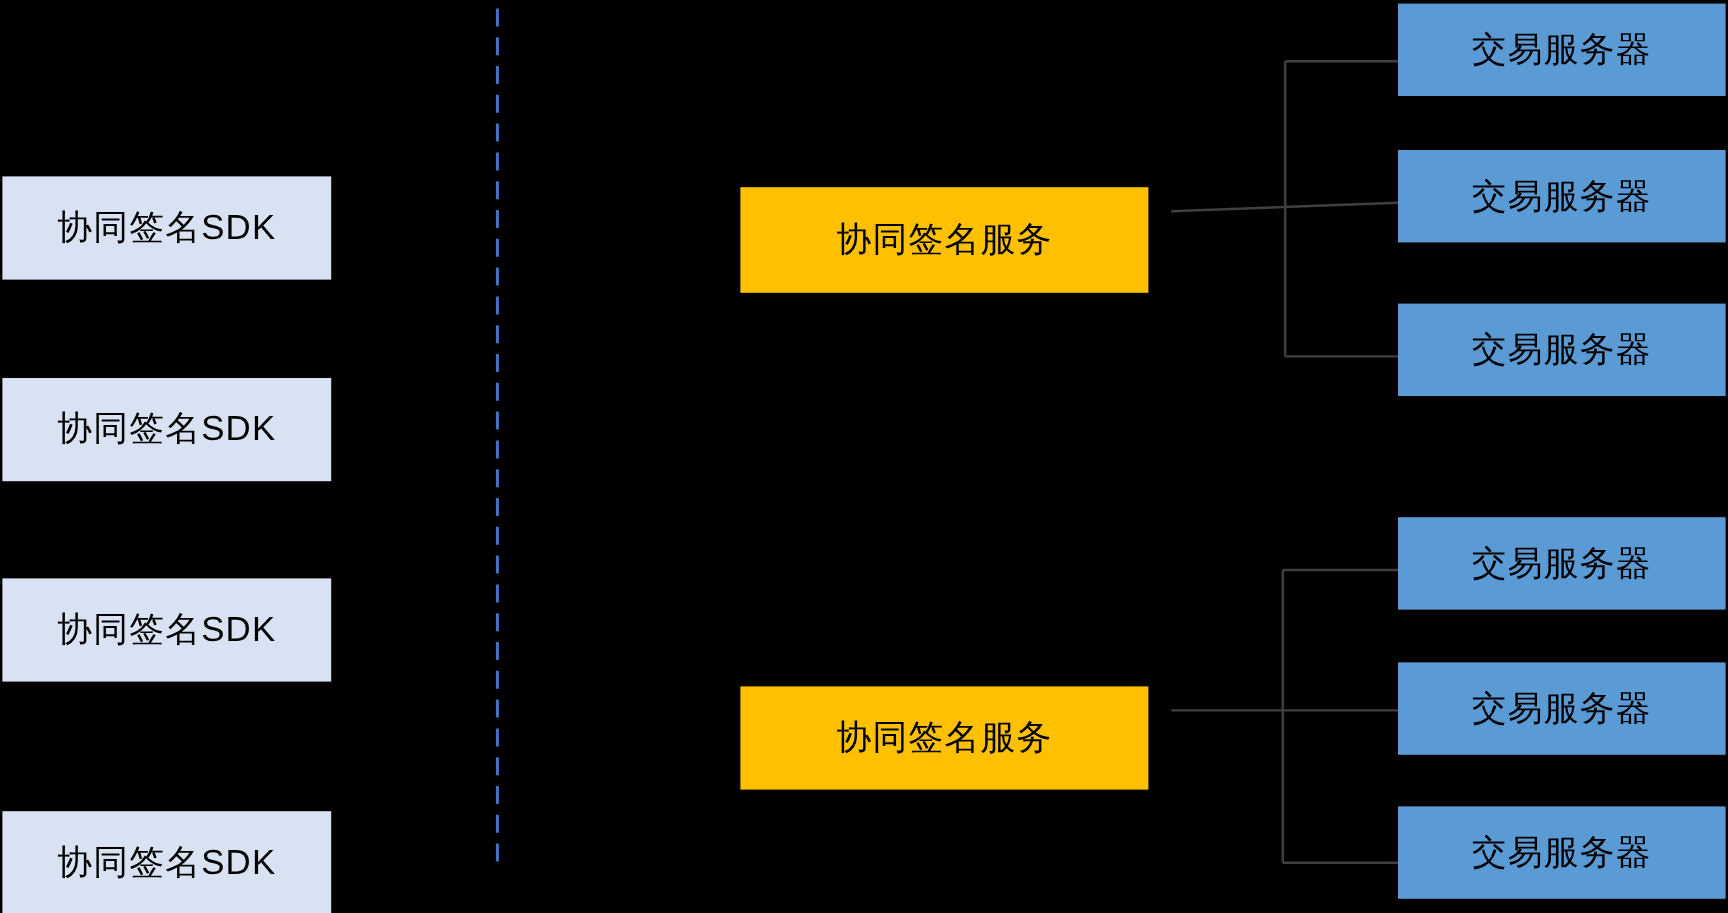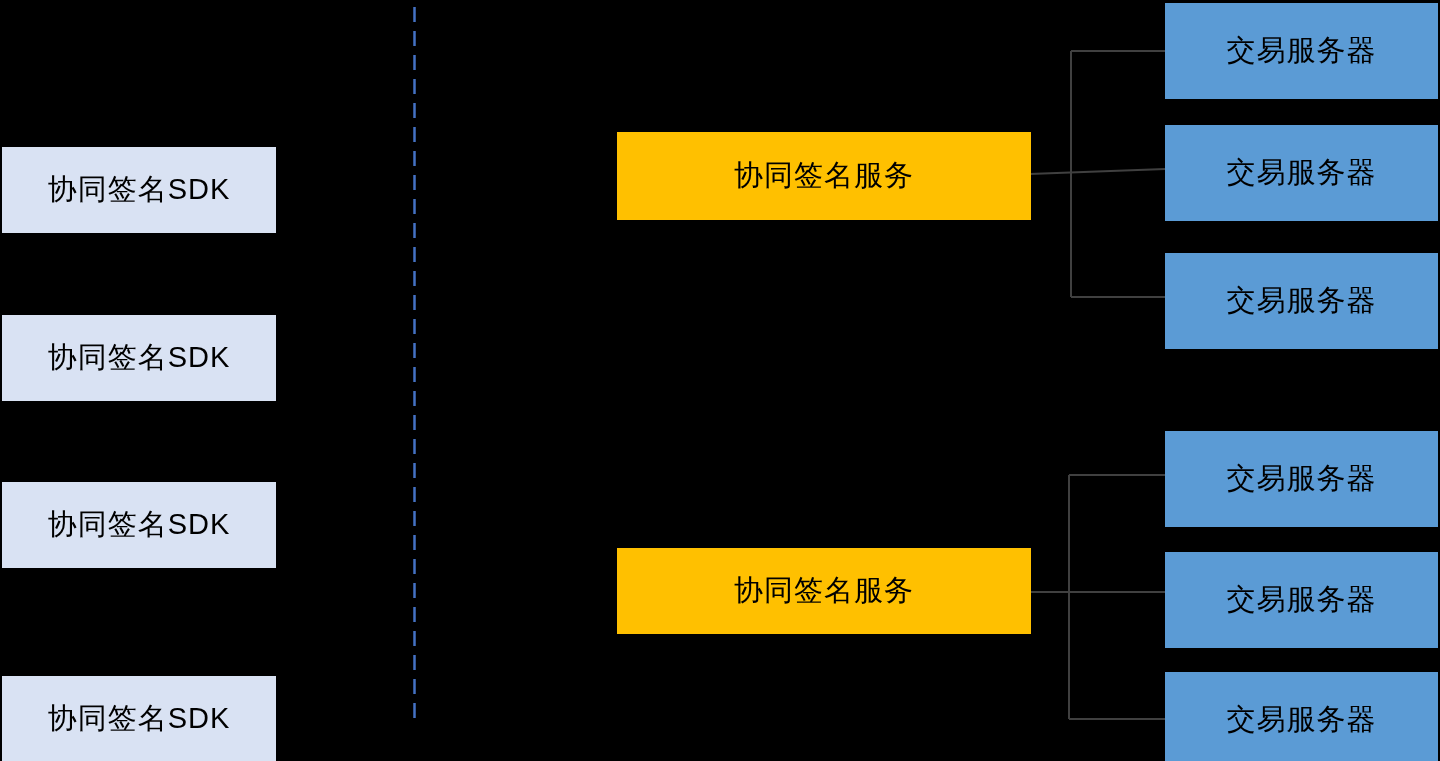--- a/index.html
+++ b/index.html
@@ -20,24 +20,24 @@
     color:var(--text);
     font-size:29px;
     letter-spacing:1px;
     white-space:nowrap;
   }
   .sdk-box{left:2px;width:274px;height:86px;background:var(--sdk);margin-top:44px;}
   .sdk-1{top:103px;}
   .sdk-2{top:271px;}
   .sdk-3{top:438px;}
   .sdk-4{top:632px;}
-  .svc-box{left:617px;width:414px;background:var(--svc);}
+  .svc-box{left:617px;width:340px;background:var(--svc);margin-top:24px;}
   .svc-1{top:132px;height:88px;}
   .svc-2{top:548px;height:86px;}
-  .srv-box{left:1165px;width:273px;height:96px;background:var(--srv);text-align:right;}
+  .srv-box{left:1165px;width:273px;height:77px;background:var(--srv);text-align:right;}
   .srv-1{top:3px;}
   .srv-2{top:125px;}
   .srv-3{top:253px;}
   .srv-4{top:431px;}
   .srv-5{top:552px;}
   .srv-6{top:672px;}
   svg.overlay{position:absolute;top:0;left:0;width:1440px;height:761px;pointer-events:none;}
   .conn{stroke:var(--connector);stroke-width:2;fill:none;}
   .divider{stroke:var(--divider);stroke-width:2.5;stroke-dasharray:15 9;fill:none;}
 </style>

